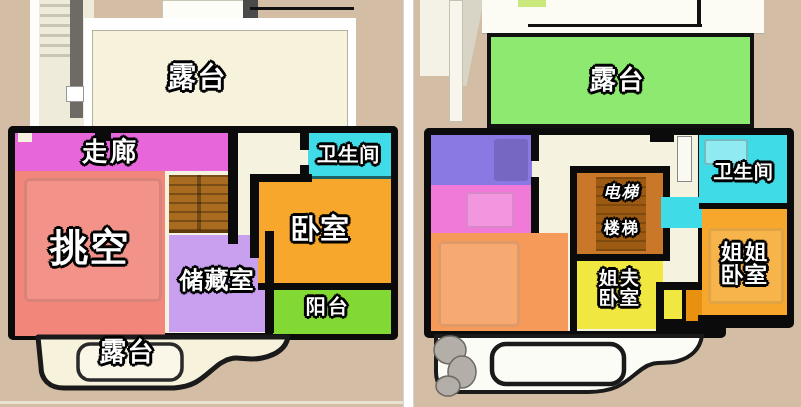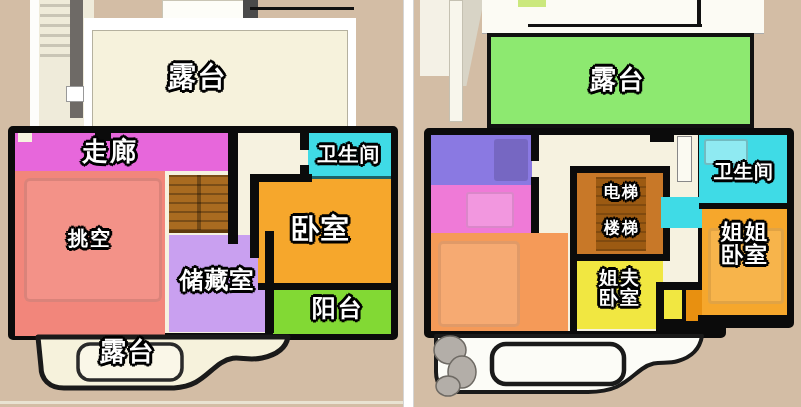--- a/index.html
+++ b/index.html
@@ -28,33 +28,33 @@
   #l-roof-line{left:250px;top:7px;width:104px;height:3px;background:#111;}
   #l-terrace-top-frame{left:84px;top:18px;width:272px;height:112px;background:#FFFFFF;}
   #l-terrace-top{left:92px;top:30px;width:256px;height:98px;border:1px solid #B5B19F;box-sizing:border-box;}
   #l-terrace-top-label{left:150px;top:62px;width:96px;font-size:28px;}
   #l-body{left:8px;top:126px;width:390px;height:214px;}
   #l-corridor{left:15px;top:133px;width:215px;height:38px;}
   #l-corridor-label{left:55px;top:138px;width:110px;font-size:26px;}
   #l-void{left:15px;top:171px;width:150px;height:165px;}
   #l-void-bed{left:24px;top:178px;width:132px;height:118px;border:3px solid rgba(0,0,0,0.10);
     background:rgba(255,255,255,0.10);border-radius:6px;}
-  #l-void-label{left:40px;top:228px;width:100px;font-size:20px;}
+  #l-void-label{left:40px;top:228px;width:100px;font-size:38px;}
   #l-stairs{left:169px;top:175px;width:60px;height:58px;border-bottom:3px solid #5F3A0C;box-sizing:border-box;
     background:
       linear-gradient(90deg,transparent 0 47%,rgba(0,0,0,0.30) 47% 53%,transparent 53%),
       repeating-linear-gradient(180deg,rgba(0,0,0,0.28) 0 2px,transparent 2px 9px),#A96B20;}
   #l-storage{left:169px;top:235px;width:96px;height:97px;}
   #l-storage-label{left:164px;top:268px;width:106px;font-size:24px;letter-spacing:1px;}
   #l-bath{left:308px;top:133px;width:83px;height:46px;border-bottom:3px solid rgba(0,0,0,0.55);box-sizing:border-box;}
   #l-bath-label{left:304px;top:144px;width:90px;font-size:20px;letter-spacing:1px;}
   #l-bedroom{left:258px;top:179px;width:133px;height:104px;}
   #l-bedroom-label{left:286px;top:214px;width:70px;font-size:28px;}
   #l-balcony{left:273px;top:289px;width:118px;height:45px;}
-  #l-balcony-label{left:298px;top:296px;width:80px;font-size:24px;}
+  #l-balcony-label{left:288px;top:296px;width:80px;font-size:20px;}
   #l-w1{left:228px;top:130px;width:10px;height:114px;}
   #l-w2a{left:300px;top:133px;width:9px;height:17px;}
   #l-w2b{left:300px;top:165px;width:9px;height:17px;}
   #l-w3{left:250px;top:174px;width:9px;height:84px;}
   #l-w4{left:250px;top:174px;width:62px;height:8px;}
   #l-w5{left:258px;top:283px;width:133px;height:7px;}
   #l-w6{left:265px;top:231px;width:9px;height:102px;}
   #l-bumpA{left:95px;top:133px;width:16px;height:8px;}
   #l-notch{left:18px;top:133px;width:14px;height:9px;background:#F6F2E0;}
   #l-terr-bot{left:16px;top:334px;width:330px;height:72px;}
@@ -83,39 +83,39 @@
   #r-dining{left:431px;top:185px;width:101px;height:48px;}
   #r-dining-furn{left:466px;top:192px;width:44px;height:32px;background:rgba(255,255,255,0.22);border:2px solid rgba(0,0,0,0.10);border-radius:3px;}
   #r-living{left:431px;top:233px;width:137px;height:98px;}
   #r-living-furn{left:438px;top:241px;width:76px;height:80px;background:rgba(255,255,255,0.16);border:3px solid rgba(0,0,0,0.09);border-radius:5px;}
   #r-kd-wall-a{left:531px;top:135px;width:8px;height:26px;}
   #r-kd-wall-b{left:531px;top:177px;width:8px;height:56px;}
   #r-elev-block{left:570px;top:166px;width:100px;height:95px;background:#0B0B0B;}
   #r-elev-floor{left:577px;top:173px;width:86px;height:81px;}
   #r-elev-inner{left:596px;top:177px;width:50px;height:74px;
     background-image:repeating-linear-gradient(180deg,rgba(0,0,0,0.18) 0 2px,transparent 2px 9px);}
-  #r-elev-label{left:596px;top:184px;width:52px;font-size:16px;}
+  #r-elev-label{left:596px;top:184px;width:52px;font-size:16px;font-style:italic;}
   #r-stairs-label{left:596px;top:220px;width:52px;font-size:16px;}
   #r-jiefu-wall-l{left:570px;top:261px;width:7px;height:77px;}
   #r-jiefu{left:577px;top:261px;width:86px;height:68px;}
   #r-jiefu-label{left:592px;top:268px;width:56px;font-size:19px;}
   #r-closet-block{left:656px;top:282px;width:64px;height:53px;background:#0B0B0B;}
   #r-closet-y{left:664px;top:290px;width:18px;height:29px;}
   #r-closet-o{left:686px;top:290px;width:17px;height:31px;background:#E89010;}
   #r-hall-bump{left:650px;top:131px;width:24px;height:11px;}
   #r-white-door{left:677px;top:136px;width:15px;height:46px;background:#FBFAF2;border:1px solid #888;box-sizing:border-box;}
   #r-bath{left:699px;top:135px;width:88px;height:68px;}
   #r-bath-furn{left:704px;top:139px;width:40px;height:22px;background:#8FEAF2;border:2px solid rgba(0,0,0,0.20);border-radius:3px;}
   #r-bath-tab{left:661px;top:197px;width:62px;height:31px;}
   #r-bath-wall-b{left:699px;top:203px;width:89px;height:6px;}
   #r-bath-label{left:702px;top:162px;width:84px;font-size:19px;letter-spacing:1px;}
   #r-sister{left:702px;top:209px;width:85px;height:106px;}
   #r-sister-furn{left:708px;top:228px;width:70px;height:70px;background:rgba(255,255,255,0.15);border:3px solid rgba(0,0,0,0.09);border-radius:4px;}
   #r-sister-wall-b{left:698px;top:315px;width:92px;height:12px;}
-  #r-sister-label{left:712px;top:220px;width:66px;font-size:22px;}
+  #r-sister-label{left:712px;top:240px;width:66px;font-size:22px;}
   #r-terr-svg{left:428px;top:334px;width:300px;height:70px;}
 </style>
 </head>
 <body>
 
 <div id="canvas" style="background: rgb(211, 189, 165);">
 
   <section>
     <div class="abs" id="l-stair3d"></div>
     <div class="abs" id="l-stair3d-steps"></div>

